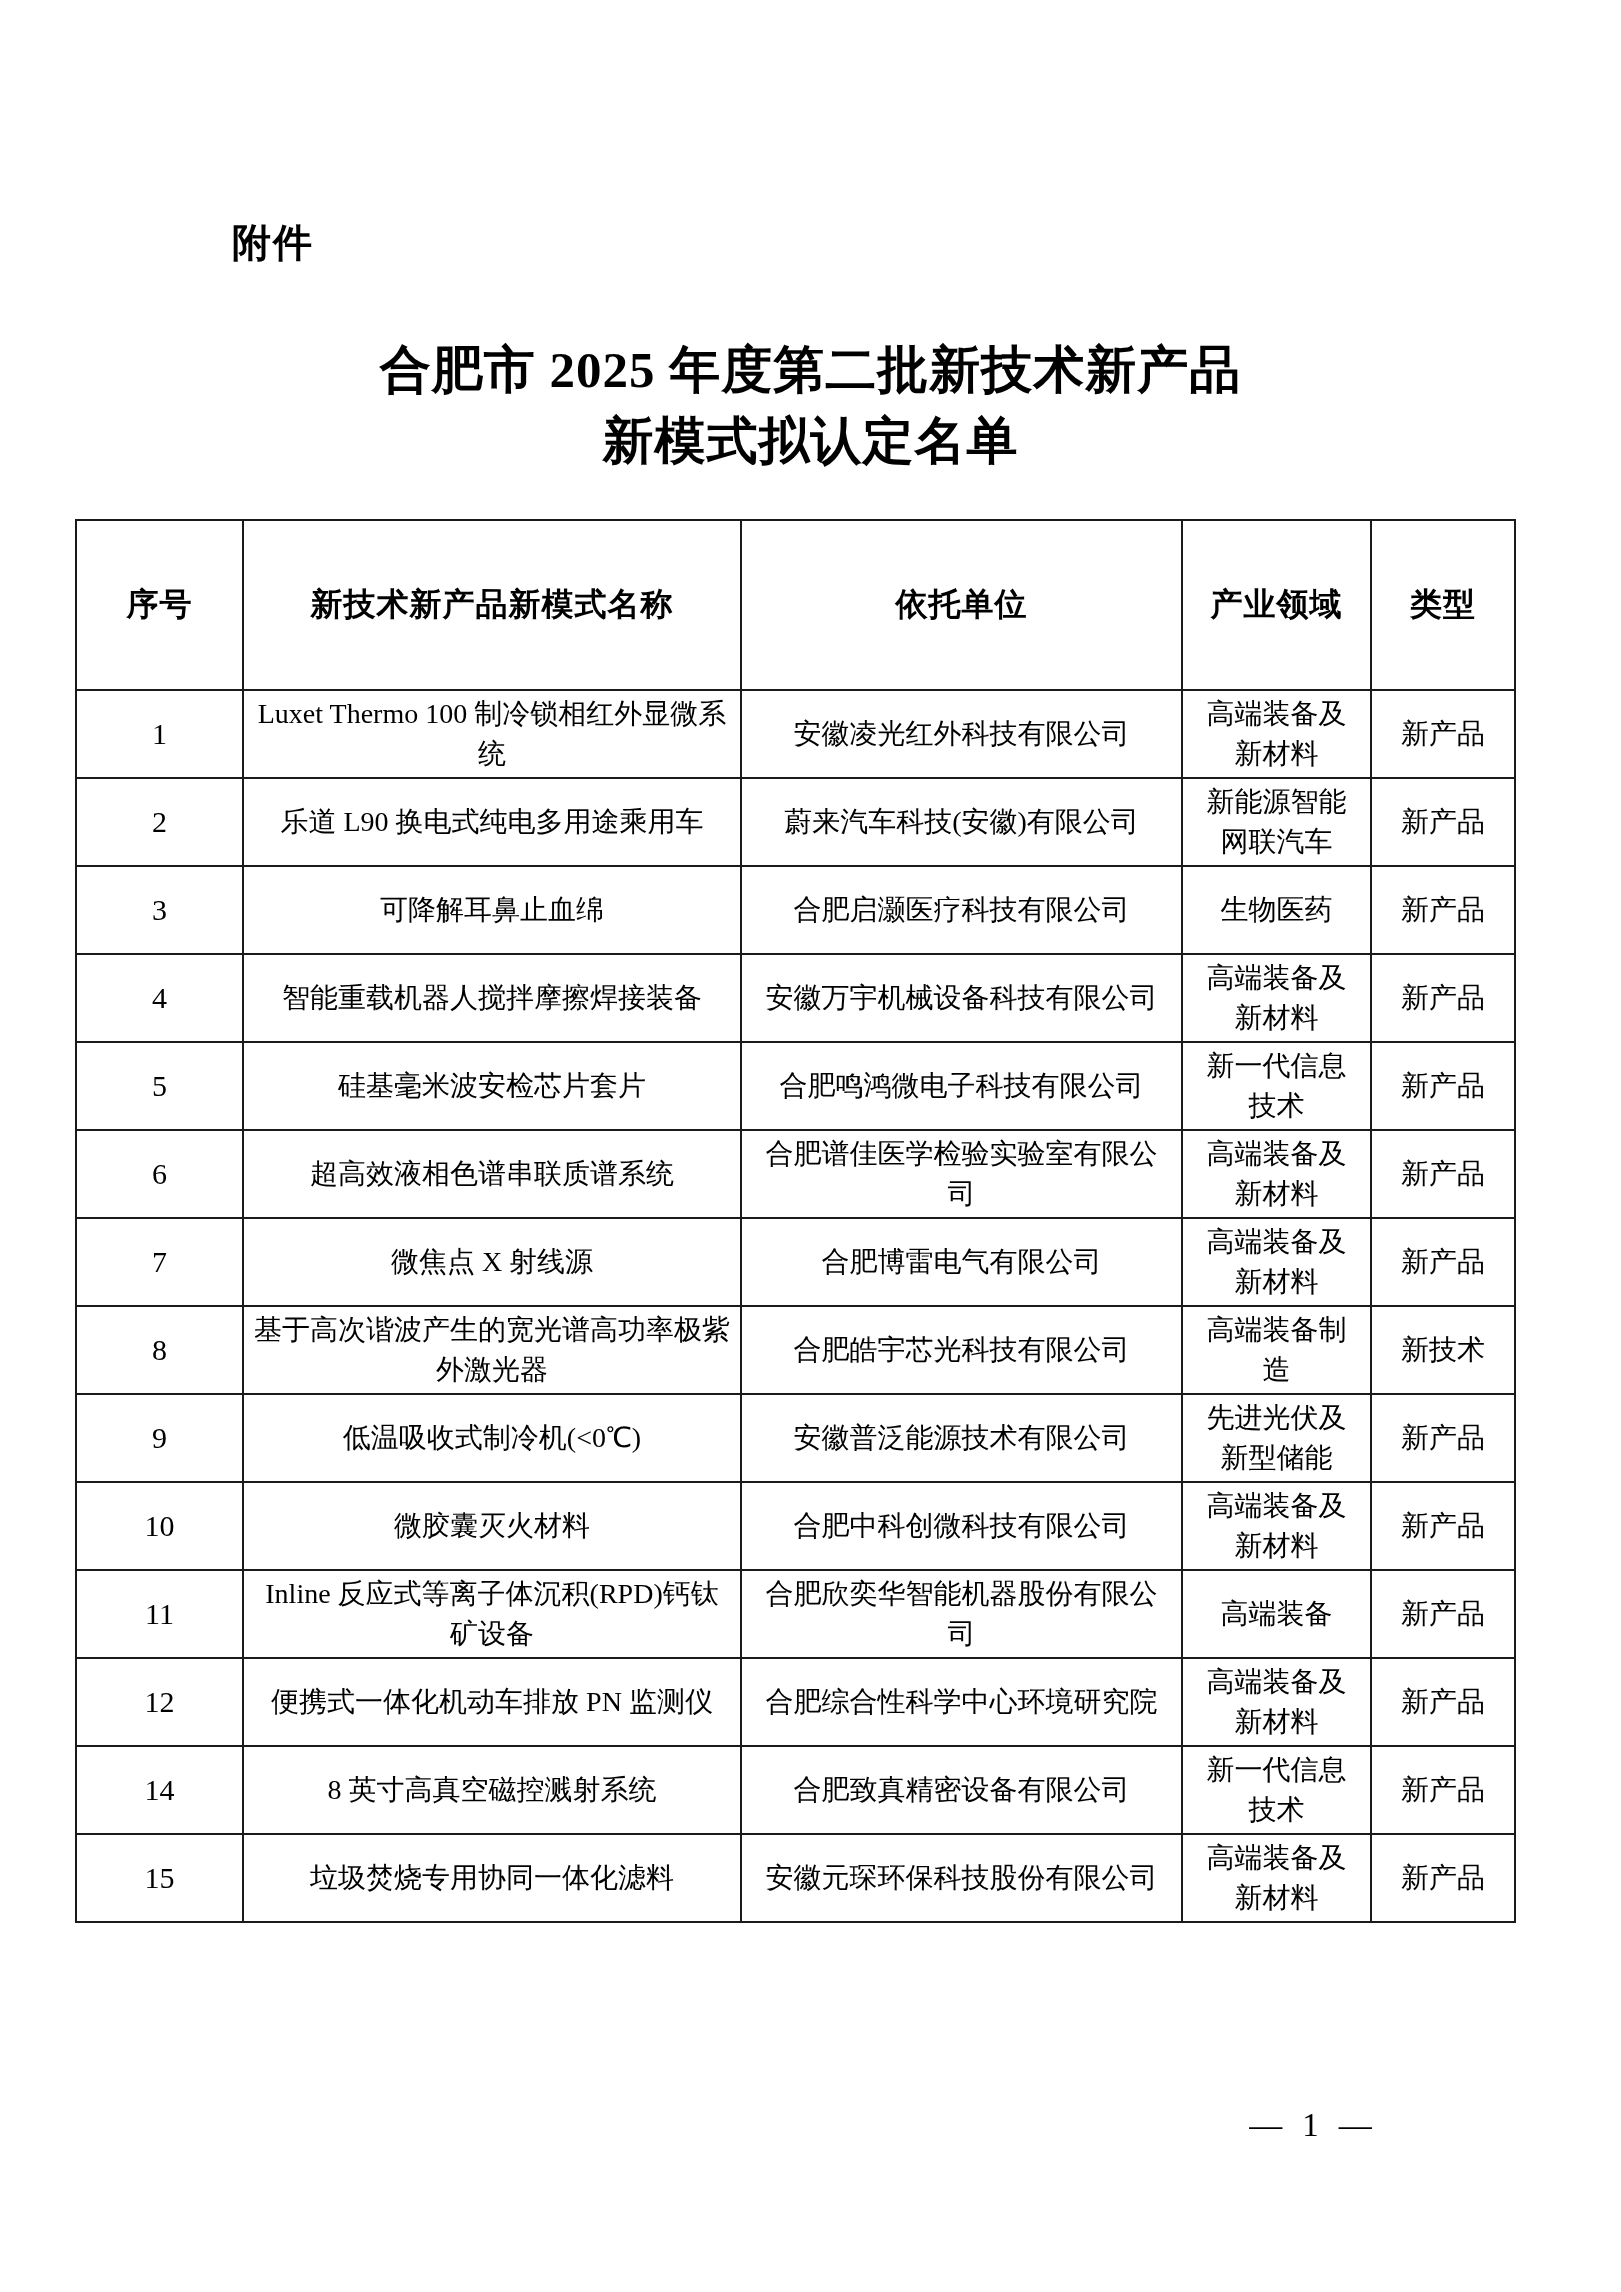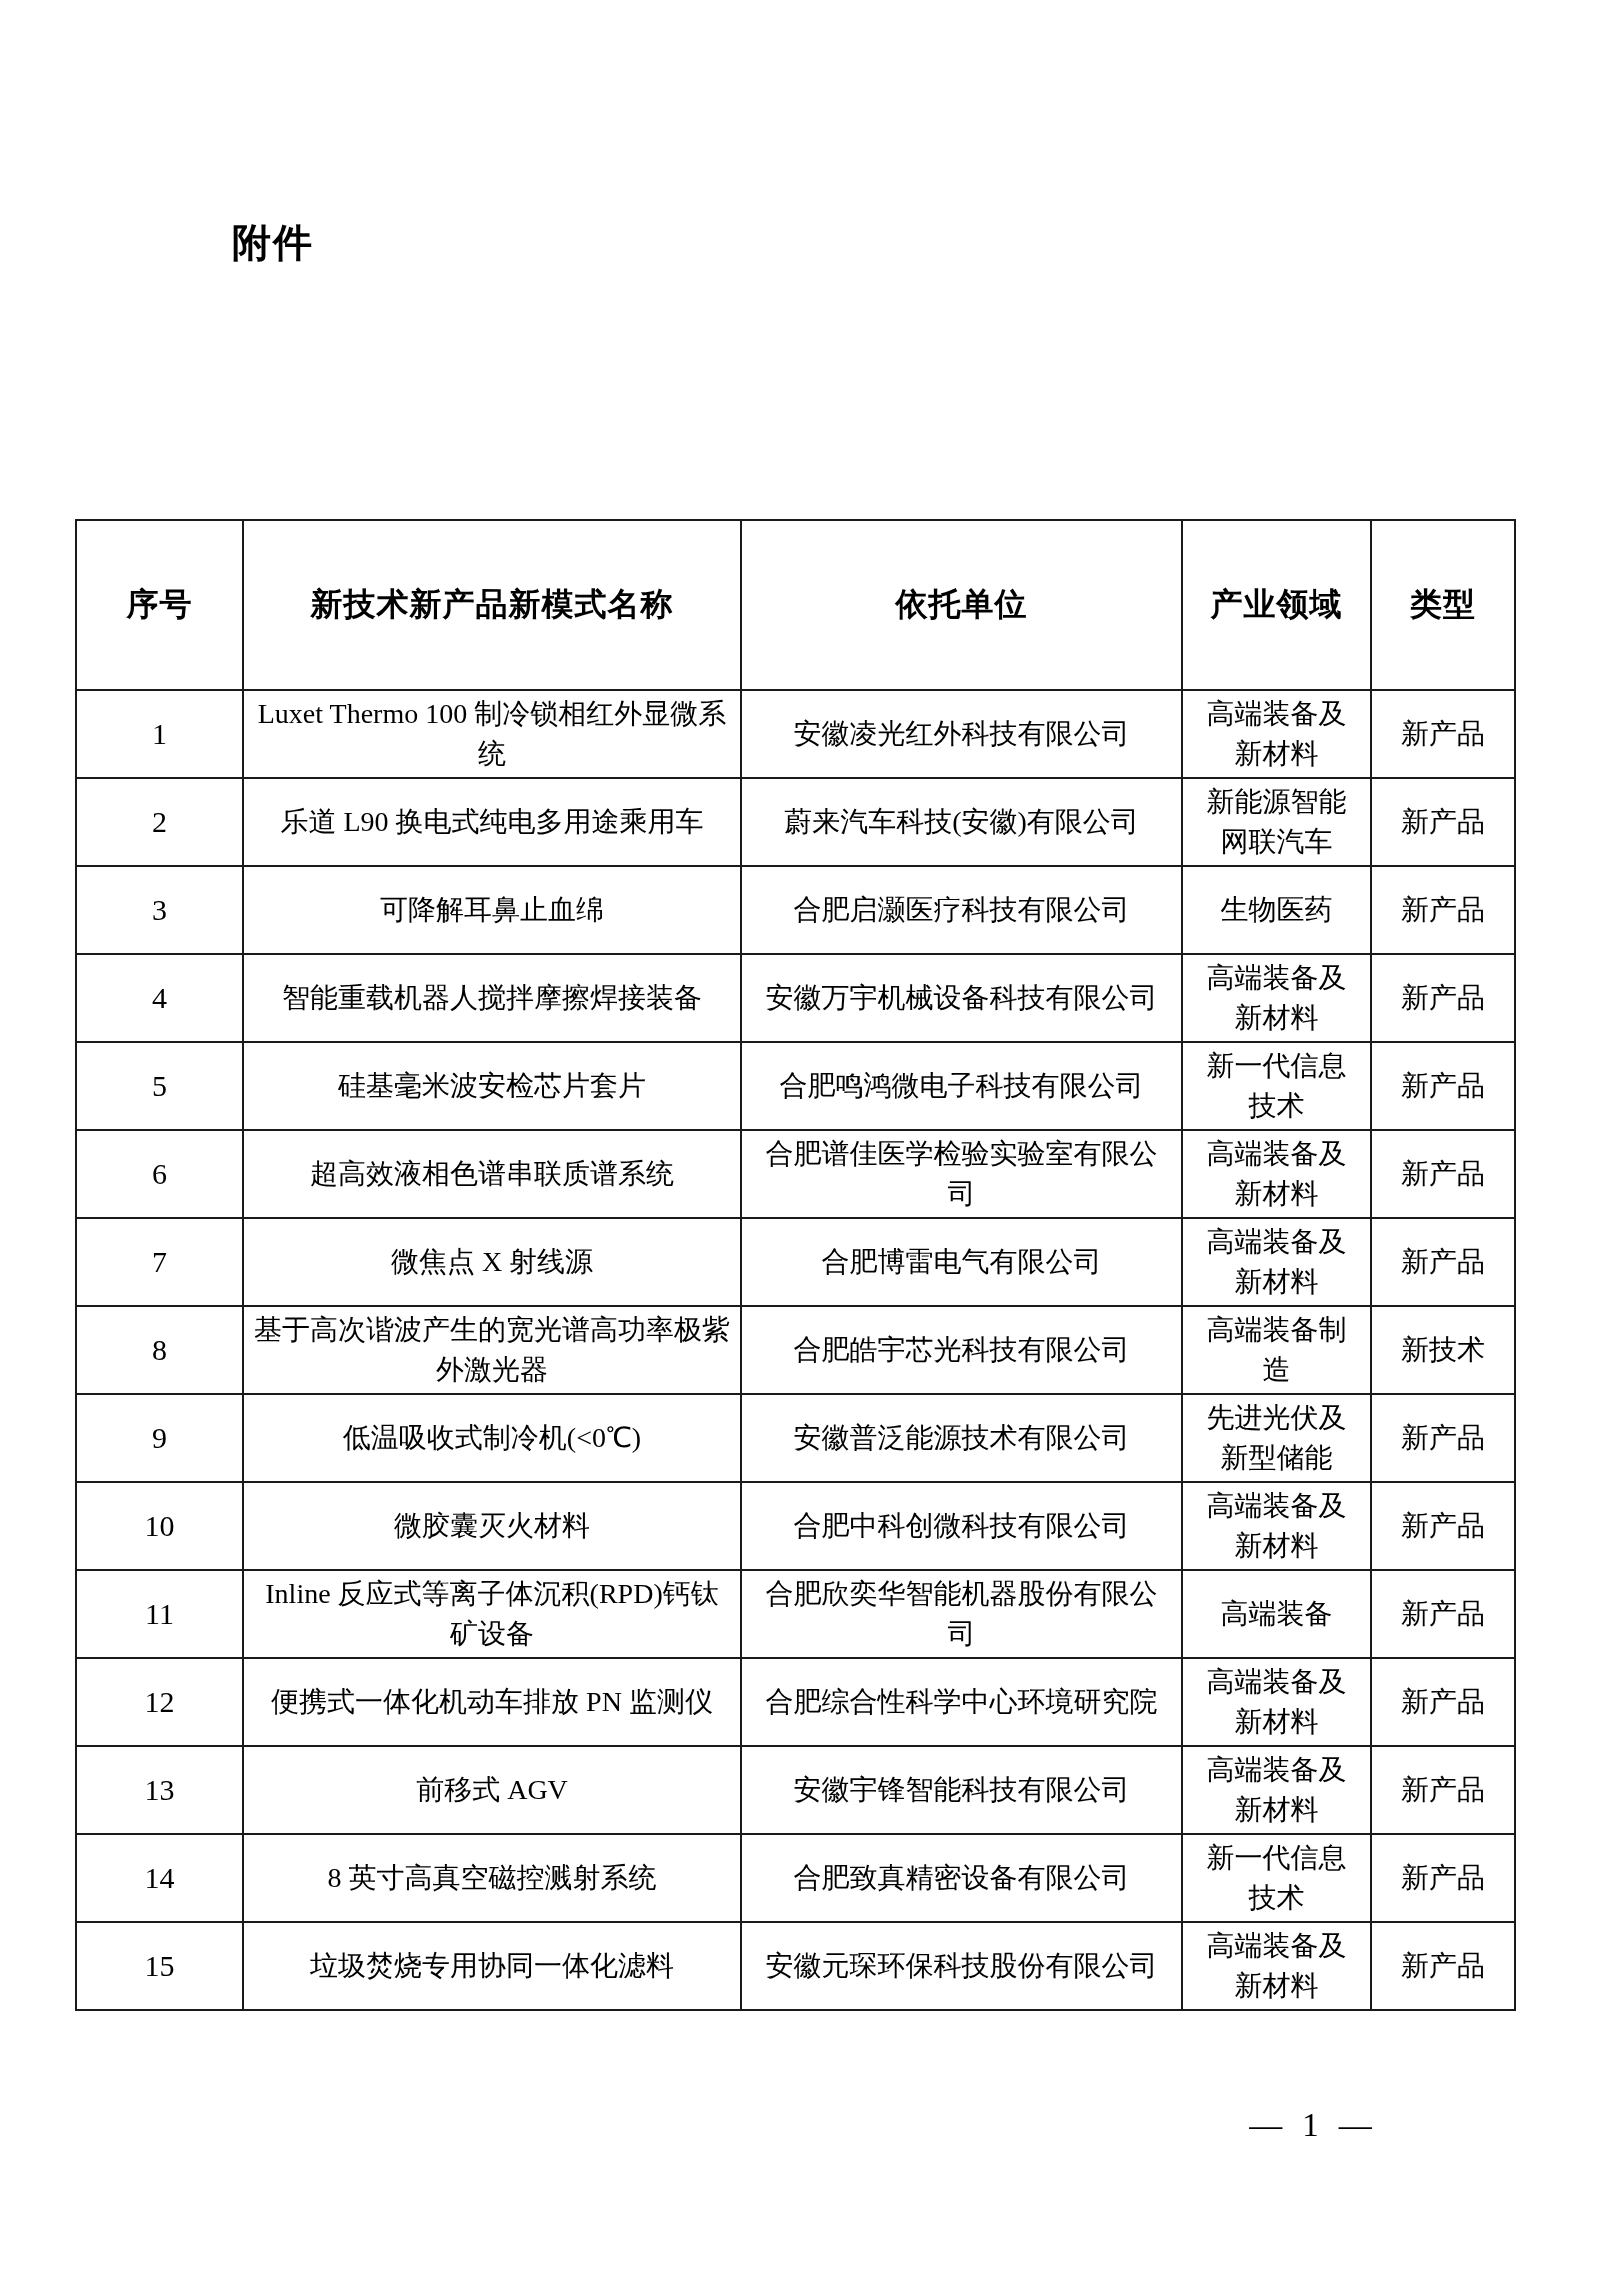--- a/index.html
+++ b/index.html
@@ -86,20 +86,24 @@
     letter-spacing: 5.9px;
   }
 </style>
 </head>
 <body>
 
 <div class="page">
 
   <div class="attachment">附件</div>
 
+  <div class="doc-title">
+    <div>合肥市 2025 年度第二批新技术新产品</div>
+    <div>新模式拟认定名单</div>
+  </div>
 
   <table class="list">
     <colgroup>
       <col style="width:167px">
       <col style="width:498px">
       <col style="width:441px">
       <col style="width:189px">
       <col style="width:144px">
     </colgroup>
     <thead>
@@ -190,27 +194,20 @@
           <td class="c4">新产品</td>
         </tr>
         <tr>
           <td class="c0">12</td>
           <td class="c1">便携式一体化机动车排放 PN 监测仪</td>
           <td class="c2">合肥综合性科学中心环境研究院</td>
           <td class="c3">高端装备及新材料</td>
           <td class="c4">新产品</td>
         </tr>
         <tr>
-          <td class="c0">13</td>
-          <td class="c1">前移式 AGV</td>
-          <td class="c2">安徽宇锋智能科技有限公司</td>
-          <td class="c3">高端装备及新材料</td>
-          <td class="c4">新产品</td>
-        </tr>
-        <tr>
           <td class="c0">14</td>
           <td class="c1">8 英寸高真空磁控溅射系统</td>
           <td class="c2">合肥致真精密设备有限公司</td>
           <td class="c3">新一代信息技术</td>
           <td class="c4">新产品</td>
         </tr>
         <tr>
           <td class="c0">15</td>
           <td class="c1">垃圾焚烧专用协同一体化滤料</td>
           <td class="c2">安徽元琛环保科技股份有限公司</td>

